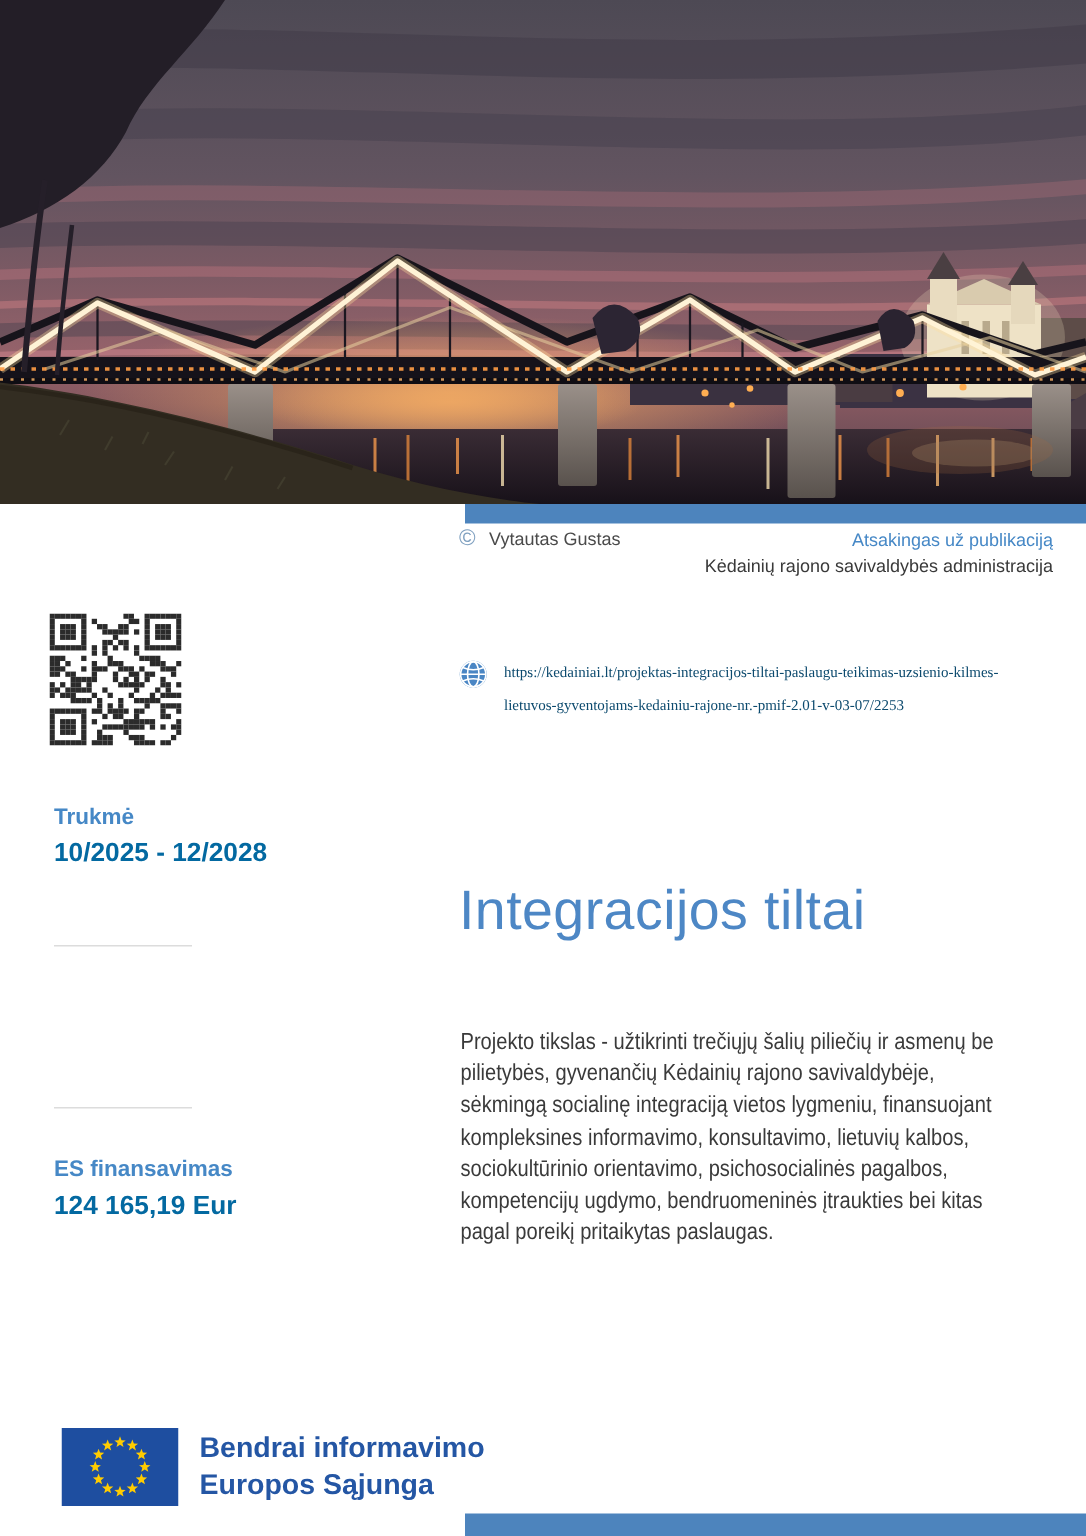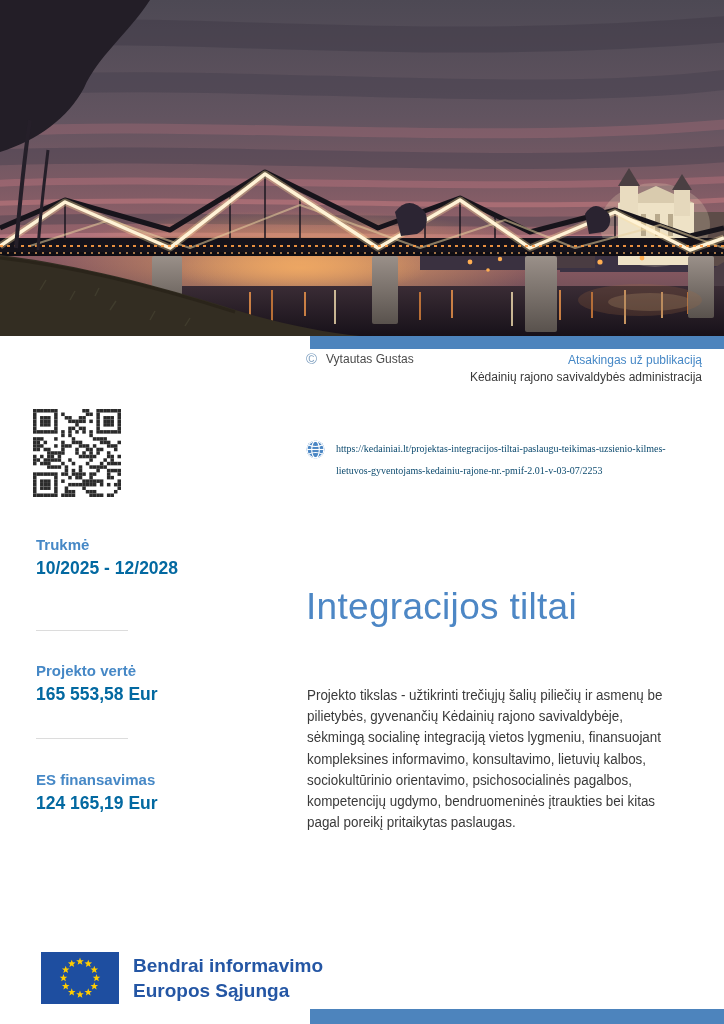--- a/index.html
+++ b/index.html
@@ -499,24 +499,20 @@
     </svg>
     <span class="url">https://kedainiai.lt/projektas-integracijos-tiltai-paslaugu-teikimas-uzsienio-kilmes-lietuvos-gyventojams-kedainiu-rajone-nr.-pmif-2.01-v-03-07/2253</span>
   </div>
 
   <div class="fact" id="fact-0">
     <div class="flabel">Trukmė</div>
     <div class="fvalue">10/2025 - 12/2028</div>
   </div>
   <div class="divider" id="divider-0"></div>
 
-  <div class="fact" id="fact-1">
-    <div class="flabel">Projekto vertė</div>
-    <div class="fvalue">165 553,58 Eur</div>
-  </div>
   <div class="divider" id="divider-1"></div>
 
   <div class="fact" id="fact-2">
     <div class="flabel">ES finansavimas</div>
     <div class="fvalue">124 165,19 Eur</div>
   </div>
 
   <h1 class="title">Integracijos tiltai</h1>
 
   <p class="description">Projekto tikslas - užtikrinti trečiųjų šalių piliečių ir asmenų be pilietybės, gyvenančių Kėdainių rajono savivaldybėje, sėkmingą socialinę integraciją vietos lygmeniu, finansuojant kompleksines informavimo, konsultavimo, lietuvių kalbos, sociokultūrinio orientavimo, psichosocialinės pagalbos, kompetencijų ugdymo, bendruomeninės įtraukties bei kitas pagal poreikį pritaikytas paslaugas.</p>

